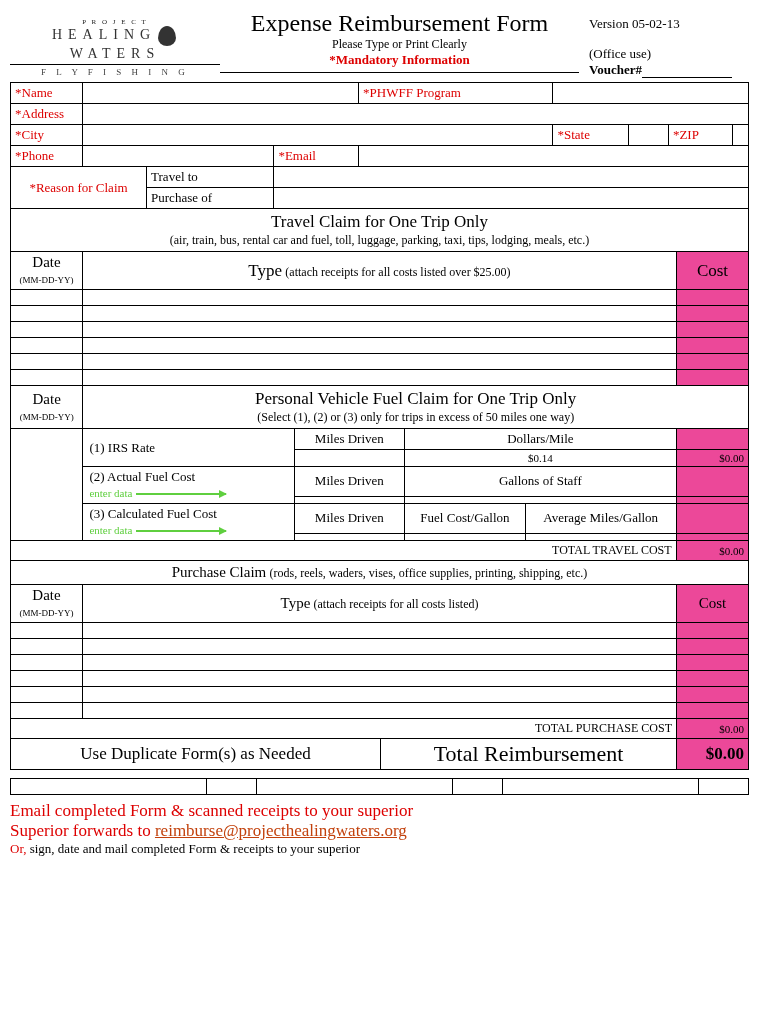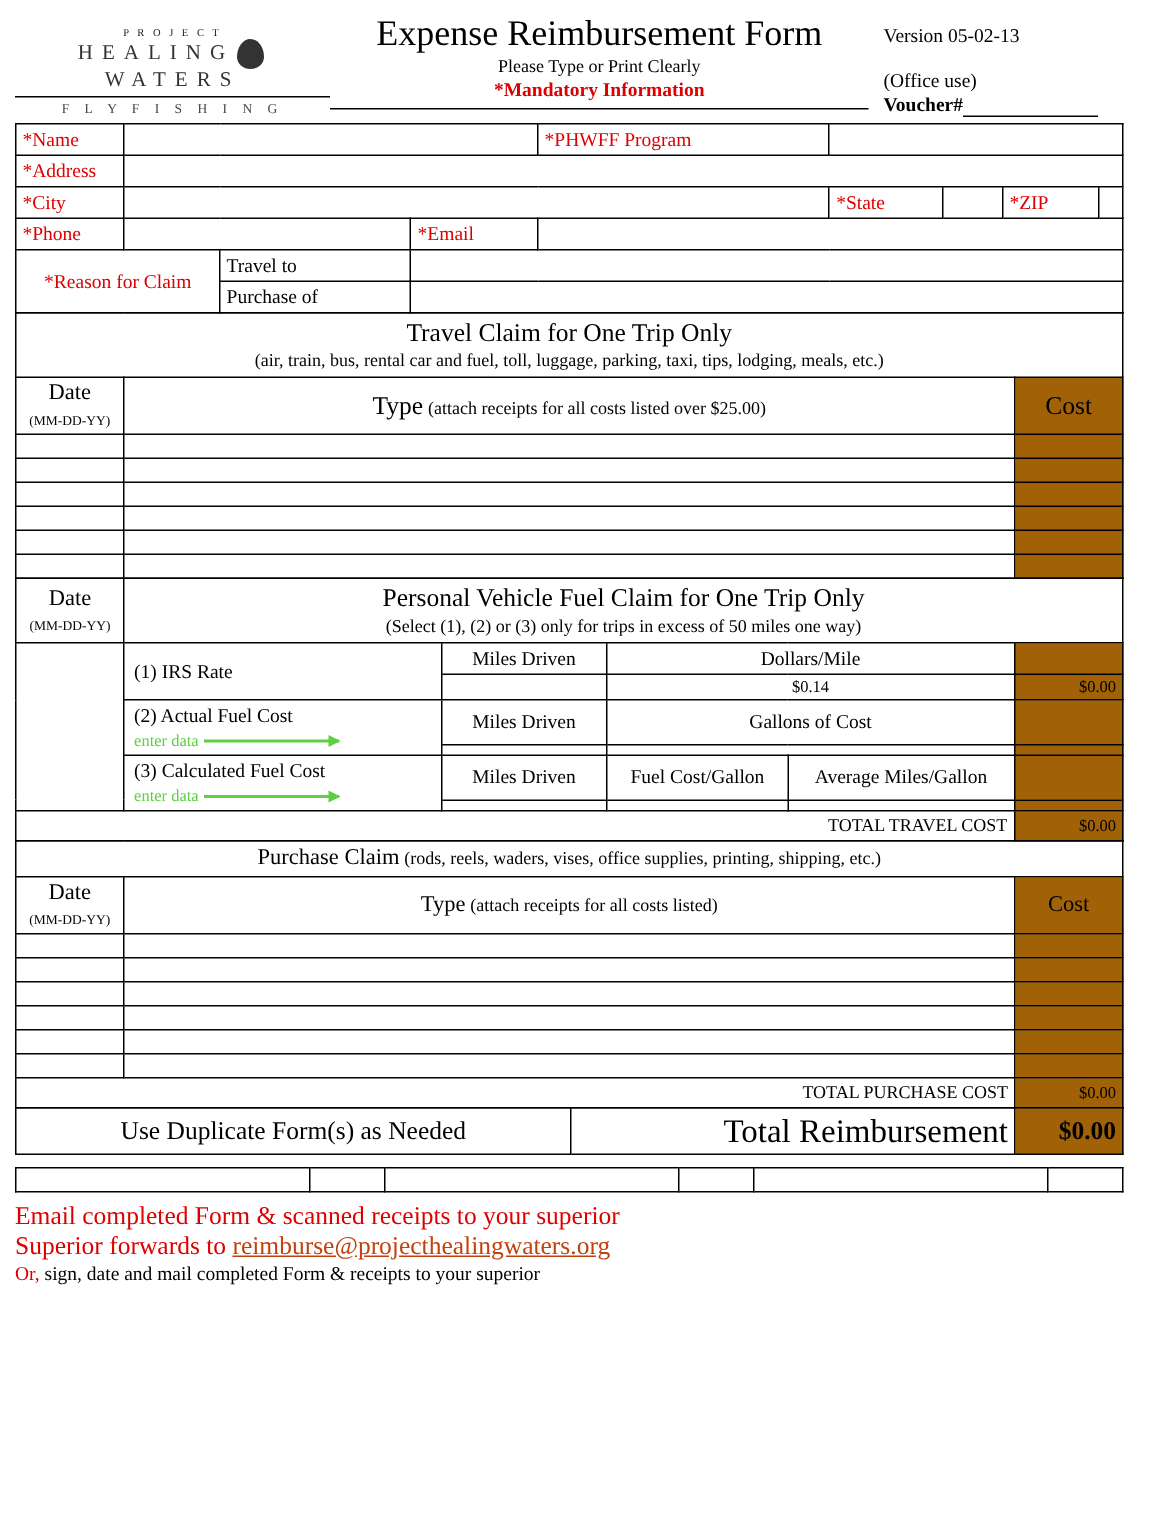--- a/index.html
+++ b/index.html
@@ -20,31 +20,31 @@
   table { border-collapse: collapse; width: 100%; }
   td, th { border: 1px solid #000; padding: 2px 4px; font-weight: normal; }
   .red { color: #d00; }
   .bold { font-weight: bold; }
   .label-cell { white-space: nowrap; }
   .section-head { text-align: center; padding: 3px 4px; }
   .section-head .big { font-size: 17px; }
   .section-head .small { font-size: 12px; }
   .colhead { text-align: center; }
   .date-col { width: 72px; }
-  .cost-col { width: 72px; background: #a16207; }
+  .cost-col { width: 72px; background: #ec4899; }
   .cost-col-head { font-size: 17px; }
   .empty-row td { height: 16px; }
   .fuel-opt { padding-left: 6px; }
   .enter-data { color: #5fcf3f; font-size: 11px; }
   .arrow { display: inline-block; width: 90px; height: 2px; background: #5fcf3f; vertical-align: middle; position: relative; }
   .arrow::after { content: ""; position: absolute; right: -1px; top: -3px; border-left: 8px solid #5fcf3f; border-top: 4px solid transparent; border-bottom: 4px solid transparent; }
   .right { text-align: right; }
   .center { text-align: center; }
   .total-row td { font-size: 12px; }
-  .big-total { font-size: 22px; text-align: right; border-radius: 11px; }
+  .big-total { font-size: 22px; text-align: center; border-radius: 11px; }
   .dup-forms { font-size: 17px; text-align: center; }
   .sig-row td { font-size: 12px; text-align: center; padding: 3px 2px; }
   .footer { text-align: left; margin-top: 6px; }
   .footer .line1 { color: #d00; font-size: 17px; }
   .footer .line2 { color: #d00; font-size: 17px; }
   .footer .line2 a { color: #c2410c; text-decoration: underline; }
   .footer .line3 { font-size: 13px; }
   .footer .line3 .or { color: #d00; }
 </style>
 </head>
@@ -188,21 +188,21 @@
       <td></td>
       <td colspan="2" class="center" style="font-size:11px">$0.14</td>
       <td class="cost-col right" style="font-size:11px">$0.00</td>
     </tr>
     <tr>
       <td rowspan="2" class="fuel-opt">
         <span>(2) Actual Fuel Cost</span><br>
         <span class="enter-data">enter data</span> <span class="arrow"></span>
       </td>
       <td class="center">Miles Driven</td>
-      <td colspan="2" class="center">Gallons of Cost</td>
+      <td colspan="2" class="center">Gallons of Staff</td>
       <td class="cost-col"></td>
     </tr>
     <tr>
       <td></td>
       <td colspan="2"></td>
       <td class="cost-col"></td>
     </tr>
     <tr>
       <td rowspan="2" class="fuel-opt">
         <span>(3) Calculated Fuel Cost</span><br>

